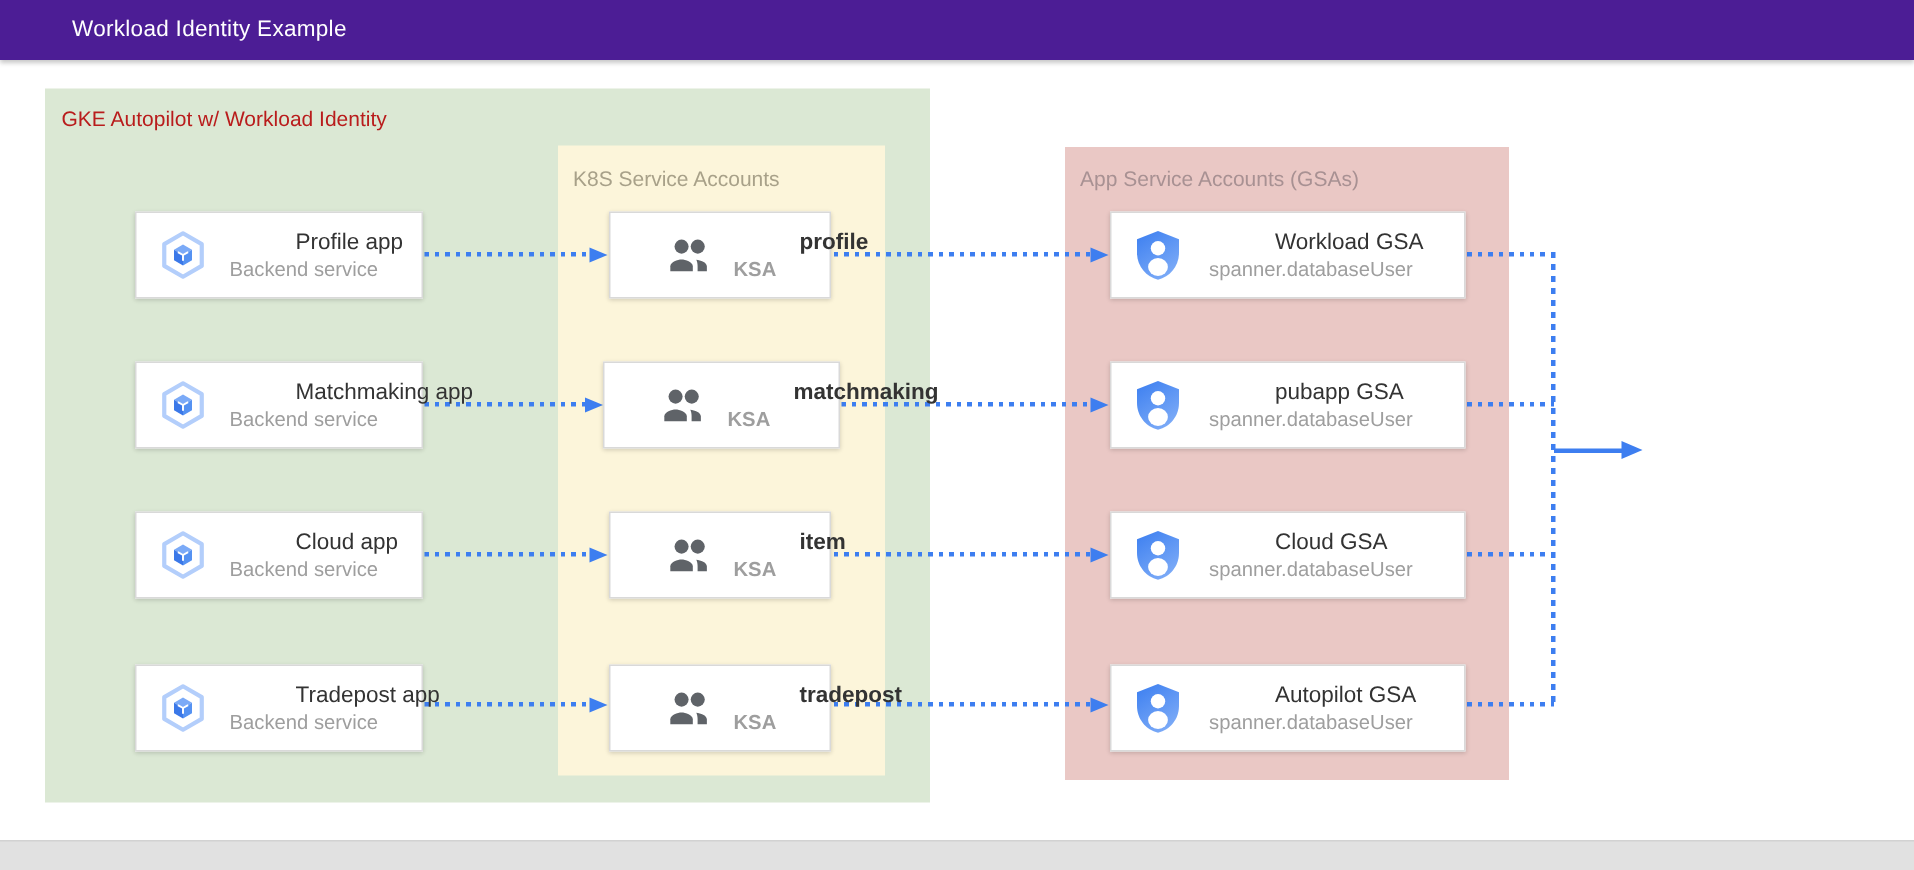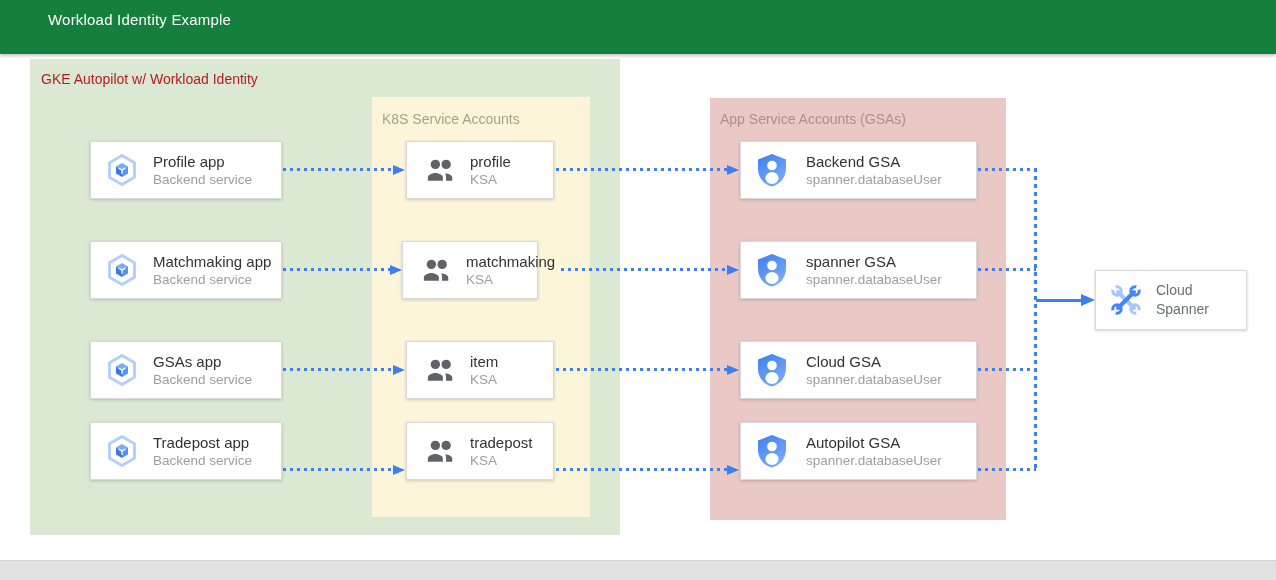--- a/index.html
+++ b/index.html
@@ -1,22 +1,22 @@
 <!DOCTYPE html>
 <html><head>
 <meta charset="utf-8">
 <style>
   * { margin:0; padding:0; box-sizing:border-box; }
   html,body { background:#fff; }
   body { font-family:"Liberation Sans","DejaVu Sans",sans-serif; }
   #page { position:relative; width:1276px; height:580px; background:#ffffff; overflow:hidden; }
 
   
-  #header { position:absolute; left:0; top:0; width:1276px; height:54px;
-            background:#15803d; box-shadow:0 2px 3px rgba(0,0,0,.22); z-index:5; }
+  #header { position:absolute; left:0; top:0; width:1276px; height:40px;
+            background:#4c1d95; box-shadow:0 2px 3px rgba(0,0,0,.22); z-index:5; }
   #header .title { position:absolute; left:48px; top:0; line-height:40px;
                    color:#ffffff; font-size:15px; font-weight:500; letter-spacing:.2px; }
 
   
   #bottombar { position:absolute; left:0; top:560px; width:1276px; height:20px;
                background:#e1e1e1; border-top:1px solid #d2d2d2; }
 
   
   .container { position:absolute; }
   .container .ctitle { position:absolute; left:11px; top:12px; font-size:14px; }
@@ -25,30 +25,30 @@
   #ksa-container  { left:372px; top:97px; width:218px; height:420px; background:#fcf5da; }
   #ksa-container .ctitle { left:10px; top:14px; color:#a8a189;text-align:right; }
   #gsa-container  { left:710px; top:98px; width:296px; height:422px; background:#eac8c5; }
   #gsa-container .ctitle { left:10px; top:13px; color:#a89193;text-align:center; }
 
   
   .node { position:absolute; background:#fff; border:1px solid #d9d9d9;
           box-shadow:0 1px 3px rgba(0,0,0,.18); display:flex; align-items:center; z-index:2; }
   .node .icon { flex:0 0 auto; display:block; }
   .node .txt { display:flex; flex-direction:column; }
-  .node .t1 { font-size:15px; color:#333333; line-height:19px; white-space:nowrap; }
+  .node .t1 { font-size:15px; color:#333333; line-height:19px; white-space:nowrap;margin-left:44px; }
   .node .t2 { font-size:13.5px; color:#9e9e9e; line-height:18px; white-space:nowrap; }
 
   .app-node { left:90px; width:192px; height:58px; padding-left:13px; }
   .app-node .icon { margin-right:13px; }
-  .ksa-node { left:406px; width:148px; height:58px; padding-left:19px; }
+  .ksa-node { left:406px; width:148px; height:58px; padding-left:38px;font-weight:bold; }
   .ksa-node .icon { margin-right:14px; }
   .gsa-node { left:740px; width:237px; height:58px; padding-left:14px; }
   .gsa-node .icon { margin-right:17px; }
-  .row1 { top:141px; } .row2 { top:241px;align-items:center; } .row3 { top:341px; } .row4 { top:422px; }
+  .row1 { top:141px; } .row2 { top:241px;align-items:center; } .row3 { top:341px; } .row4 { top:443px; }
 
   #spanner-node { left:1095px; top:270px; width:152px; height:60px; padding-left:13px; }
   #spanner-node .icon { margin-right:13px; }
   #spanner-node .t1 { font-size:14px; color:#6b6f73; line-height:19px; white-space:normal; width:64px; }
 
   
   .dot-h { position:absolute; height:3px; z-index:1;
            background:repeating-linear-gradient(90deg,#3d7ef0 0 3px,transparent 3px 7px); }
   .dot-v { position:absolute; width:3px; z-index:1;
            background:repeating-linear-gradient(180deg,#3d7ef0 0 4px,transparent 4px 8px); }
@@ -146,21 +146,21 @@
     <span class="txt">
         <span class="t1">Matchmaking app</span>
         <span class="t2">Backend service</span>
       </span>
   </div>
   <div class="node app-node row3">
     <svg class="icon" width="36" height="36">
         <use href="#icon-gke"></use>
       </svg>
     <span class="txt">
-        <span class="t1">GSAs app</span>
+        <span class="t1">Cloud app</span>
         <span class="t2">Backend service</span>
       </span>
   </div>
   <div class="node app-node row4">
     <svg class="icon" width="36" height="36">
         <use href="#icon-gke"></use>
       </svg>
     <span class="txt">
         <span class="t1">Tradepost app</span>
         <span class="t2">Backend service</span>
@@ -169,21 +169,21 @@
 
   <div class="node ksa-node row1">
     <svg class="icon" width="30" height="25">
         <use href="#icon-people"></use>
       </svg>
     <span class="txt">
         <span class="t1">profile</span>
         <span class="t2">KSA</span>
       </span>
   </div>
-  <div class="node ksa-node row2" style="left:402px;width:136px;">
+  <div class="node ksa-node row2" style="left:402px;width:158px;">
     <svg class="icon" width="30" height="25">
         <use href="#icon-people"></use>
       </svg>
     <span class="txt">
         <span class="t1">matchmaking</span>
         <span class="t2">KSA</span>
       </span>
   </div>
   <div class="node ksa-node row3">
     <svg class="icon" width="30" height="25">
@@ -202,30 +202,30 @@
         <span class="t1">tradepost</span>
         <span class="t2">KSA</span>
       </span>
   </div>
 
   <div class="node gsa-node row1">
     <svg class="icon" width="34" height="36">
         <use href="#icon-shield"></use>
       </svg>
     <span class="txt">
-        <span class="t1">Backend GSA</span>
+        <span class="t1">Workload GSA</span>
         <span class="t2">spanner.databaseUser</span>
       </span>
   </div>
   <div class="node gsa-node row2">
     <svg class="icon" width="34" height="36">
         <use href="#icon-shield"></use>
       </svg>
     <span class="txt">
-        <span class="t1">spanner GSA</span>
+        <span class="t1">pubapp GSA</span>
         <span class="t2">spanner.databaseUser</span>
       </span>
   </div>
   <div class="node gsa-node row3">
     <svg class="icon" width="34" height="36">
         <use href="#icon-shield"></use>
       </svg>
     <span class="txt">
         <span class="t1">Cloud GSA</span>
         <span class="t2">spanner.databaseUser</span>
@@ -234,28 +234,20 @@
   <div class="node gsa-node row4">
     <svg class="icon" width="34" height="36">
         <use href="#icon-shield"></use>
       </svg>
     <span class="txt">
         <span class="t1">Autopilot GSA</span>
         <span class="t2">spanner.databaseUser</span>
       </span>
   </div>
 
-  <div class="node" id="spanner-node">
-    <svg class="icon" width="34" height="34">
-        <use href="#icon-spanner"></use>
-      </svg>
-    <span class="txt">
-        <span class="t1">Cloud Spanner</span>
-      </span>
-  </div>
 
   <div class="dot-h" style="left:283px;top:168px;width:110px;"></div>
   <div class="arr-r" style="left:393px;top:165px;"></div>
   <div class="dot-h" style="left:283px;top:268px;width:107px;"></div>
   <div class="arr-r" style="left:390px;top:265px;"></div>
   <div class="dot-h" style="left:283px;top:368px;width:110px;"></div>
   <div class="arr-r" style="left:393px;top:365px;"></div>
   <div class="dot-h" style="left:283px;top:468px;width:110px;"></div>
   <div class="arr-r" style="left:393px;top:465px;"></div>
 

